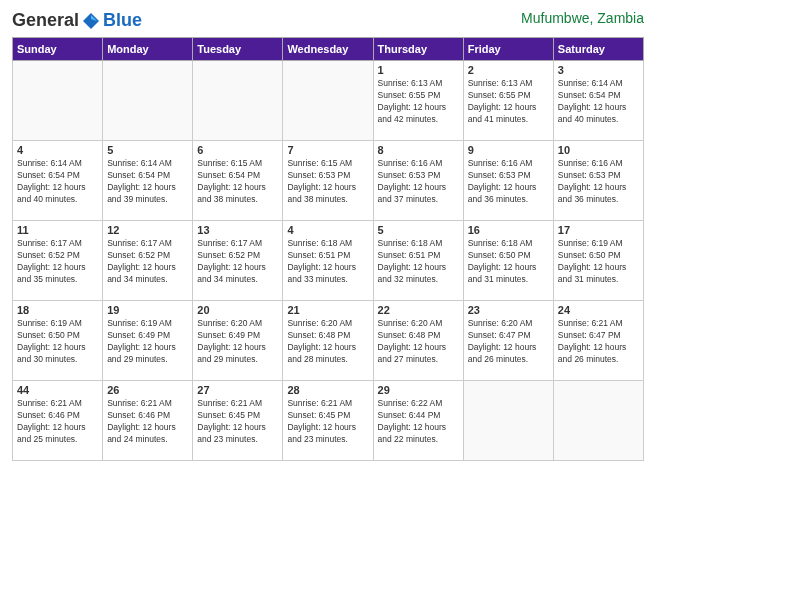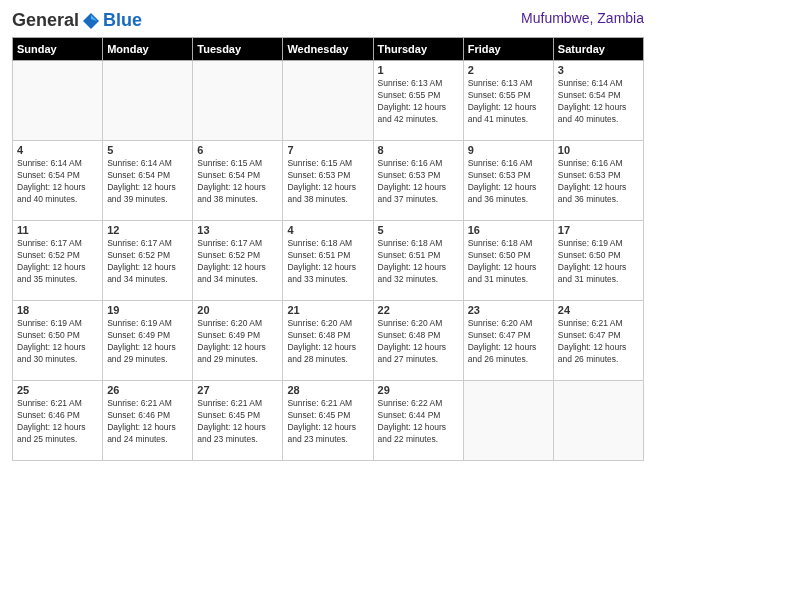--- a/index.html
+++ b/index.html
@@ -46,29 +46,29 @@
     .title-section {
       text-align: right;
     }
     .month-title {
       font-size: 32px;
       font-weight: bold;
       color: #333;
     }
     .location {
       font-size: 14px;
-      color: #4c1d95;
+      color: #15803d;
     }
     .calendar {
       width: 100%;
       border-collapse: collapse;
       font-size: 9px;
     }
     .calendar th {
-      background-color: #000000;
+      background-color: #4c1d95;
       color: white;
       padding: 5px 4px;
       text-align: left;
       font-size: 11px;
       font-weight: bold;
       border: 1px solid #aaa;
     }
     .calendar td {
       border: 1px solid #ccc;
       padding: 3px 4px;
@@ -301,21 +301,21 @@
           <td>
             <span class="day-num">24</span>
             <div class="day-info" style="white-space: pre-line;">Sunrise: 6:21 AM
 Sunset: 6:47 PM
 Daylight: 12 hours
 and 26 minutes.</div>
           </td>
         </tr>
         <tr>
           <td>
-            <span class="day-num">25</span>
+            <span class="day-num">44</span>
             <div class="day-info" style="white-space: pre-line;">Sunrise: 6:21 AM
 Sunset: 6:46 PM
 Daylight: 12 hours
 and 25 minutes.</div>
           </td>
           <td>
             <span class="day-num">26</span>
             <div class="day-info" style="white-space: pre-line;">Sunrise: 6:21 AM
 Sunset: 6:46 PM
 Daylight: 12 hours

